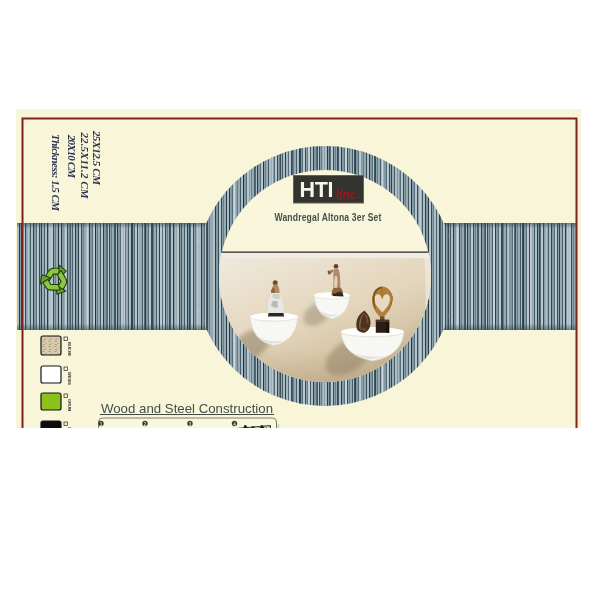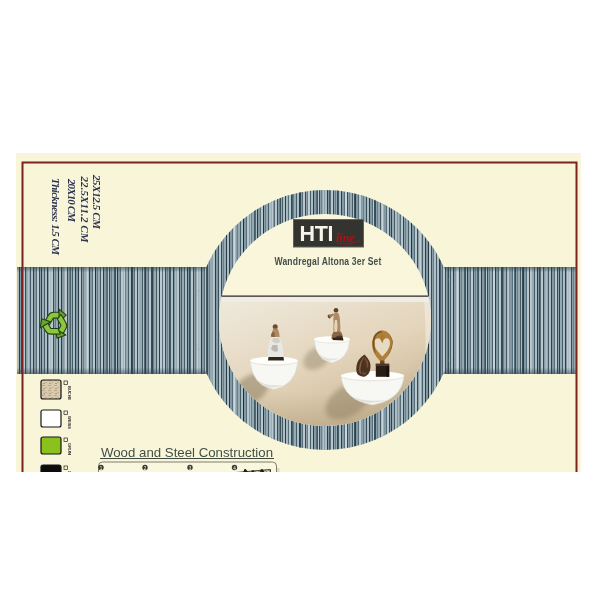--- a/index.html
+++ b/index.html
@@ -1,17 +1,17 @@
 <!DOCTYPE html>
 <html><head>
 <meta charset="utf-8">
 <style>
   html,body{margin:0;padding:0;background:#ffffff;}
   #page{position:relative;width:600px;height:428px;background:#ffffff;overflow:hidden;
-        font-family:"Liberation Sans", sans-serif;margin-top:44px;}
+        font-family:"Liberation Sans", sans-serif;}
   svg{position:absolute;left:0;top:0;}
 </style>
 </head>
 <body>
 <div id="page">
 <svg width="600" height="600" viewBox="0 0 600 600">
   <defs>
 
     <pattern id="stripes" patternUnits="userSpaceOnUse" width="14" height="10">
       <g shape-rendering="crispEdges">

